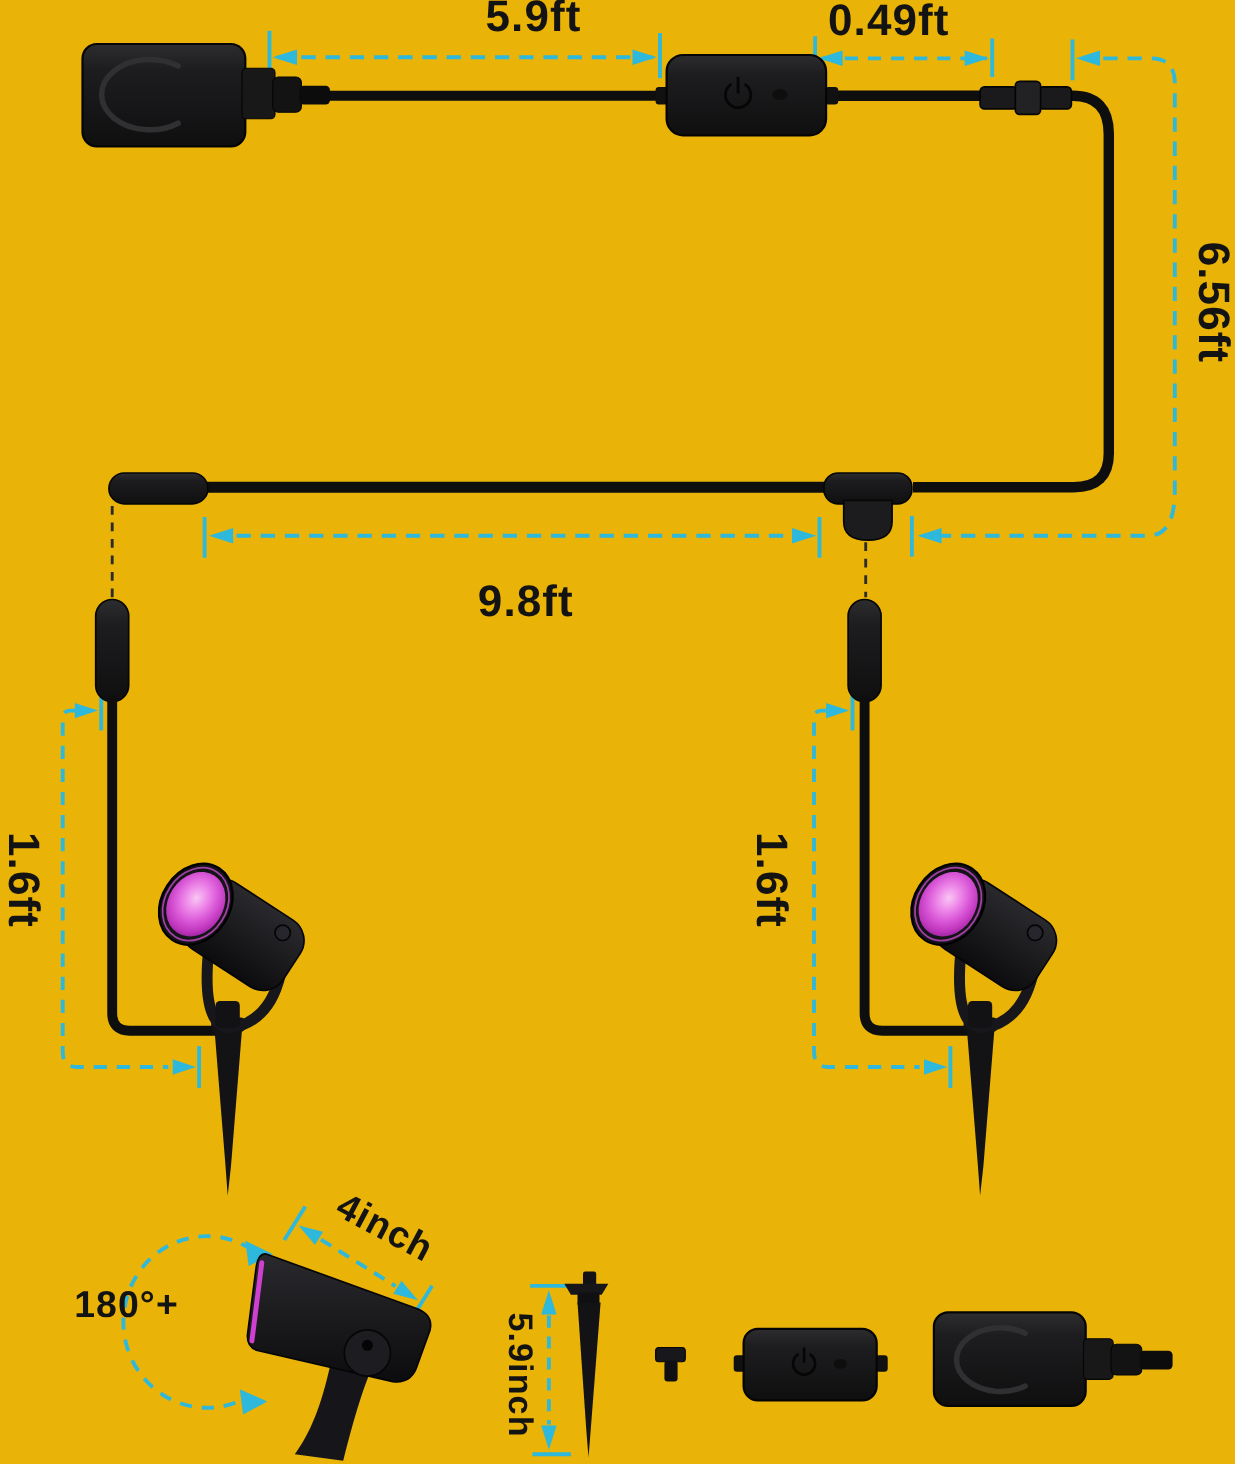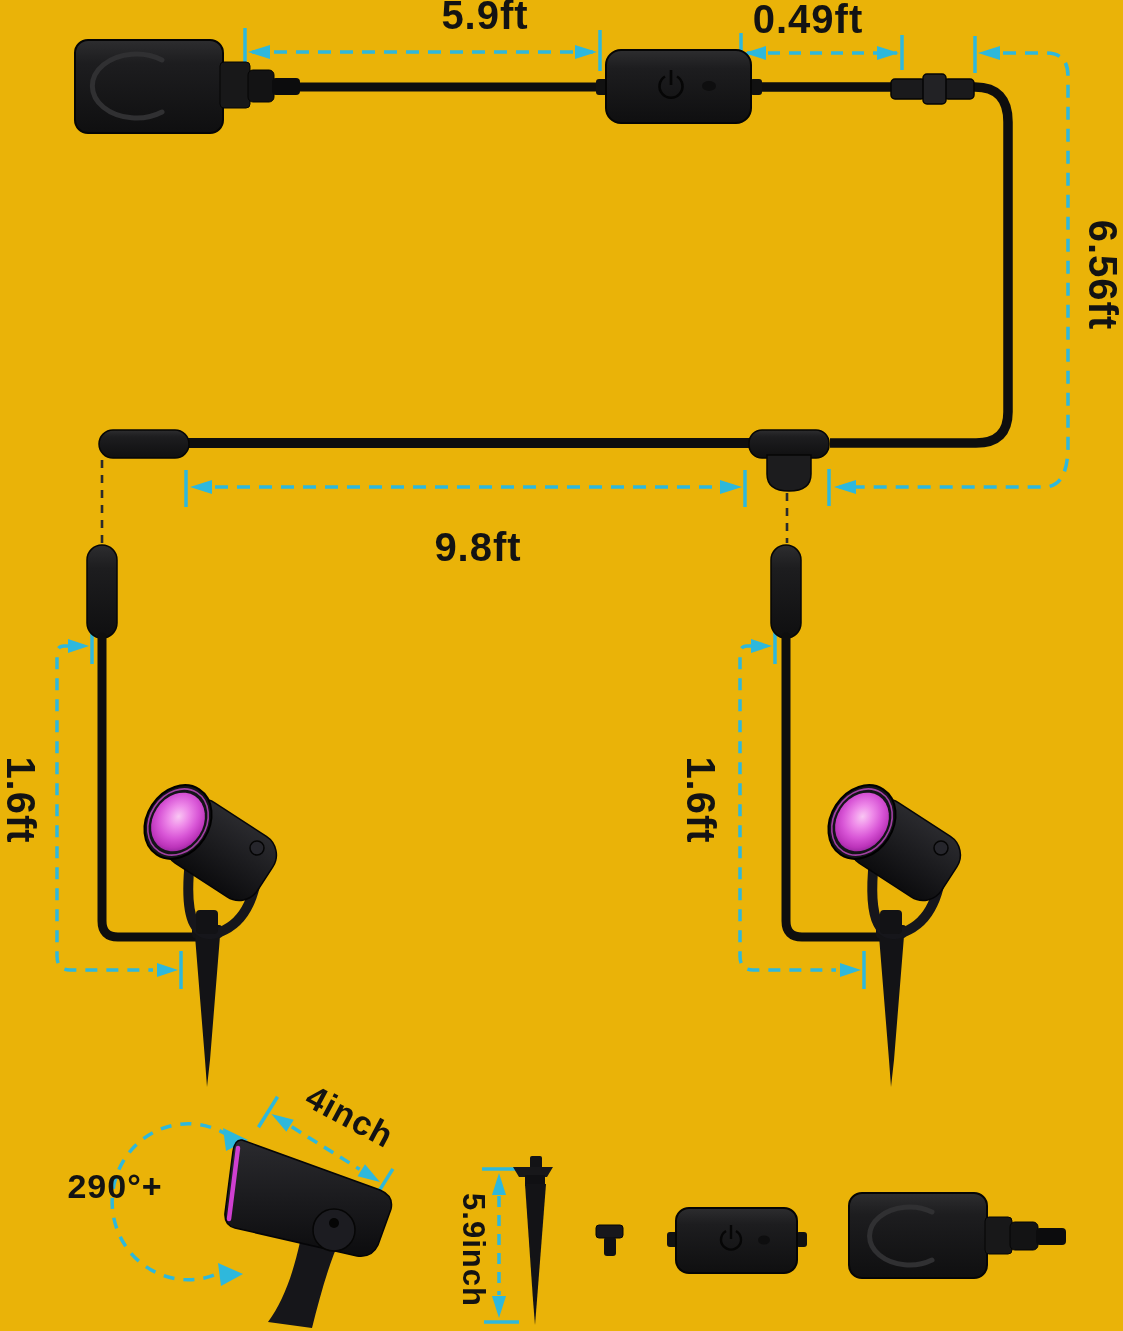--- a/index.html
+++ b/index.html
@@ -222,16 +222,16 @@
   </g>
 </svg>
 
 <div class="dim-label fs40 l-59">5.9ft</div>
 <div class="dim-label fs40 l-049">0.49ft</div>
 <div class="dim-label fs40 l-656 rot90">6.56ft</div>
 <div class="dim-label fs40 l-98">9.8ft</div>
 <div class="dim-label fs40 l-16L rot90">1.6ft</div>
 <div class="dim-label fs40 l-16R rot90">1.6ft</div>
 <div class="dim-label fs34 l-4in">4inch</div>
-<div class="dim-label fs34 l-180">290°+</div>
+<div class="dim-label fs34 l-180">180°+</div>
 <div class="dim-label fs31 l-59in rot90">5.9inch</div>
 
 </div>
 
 </body></html>

